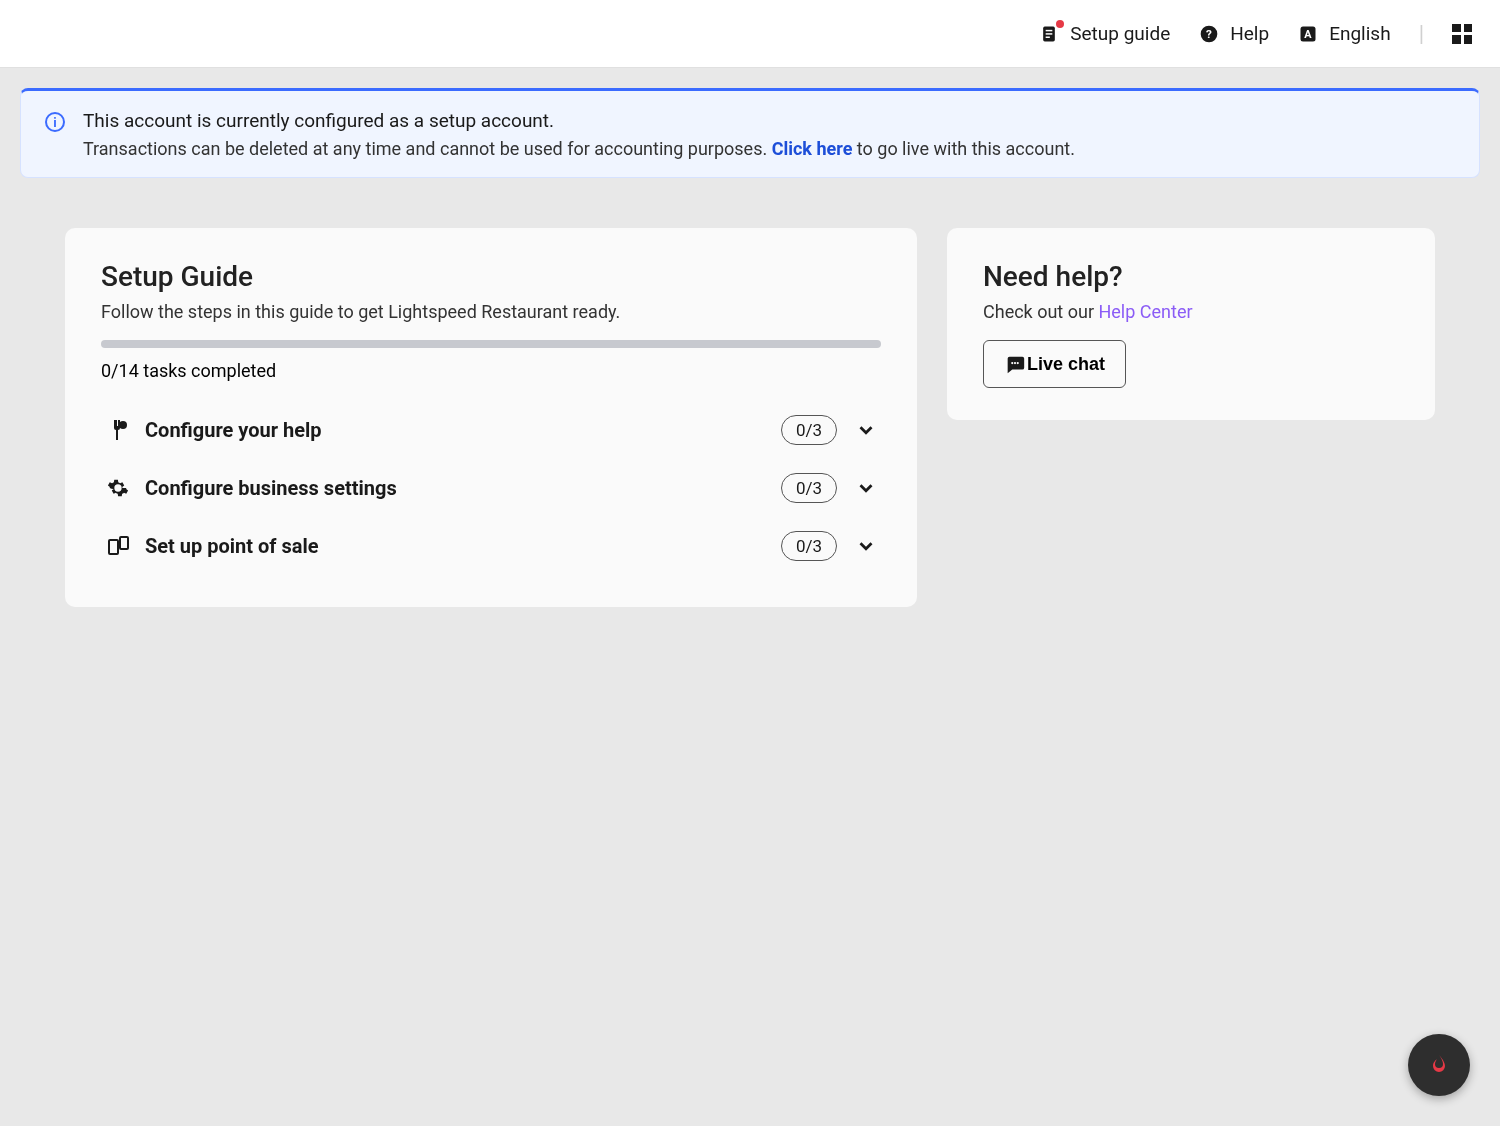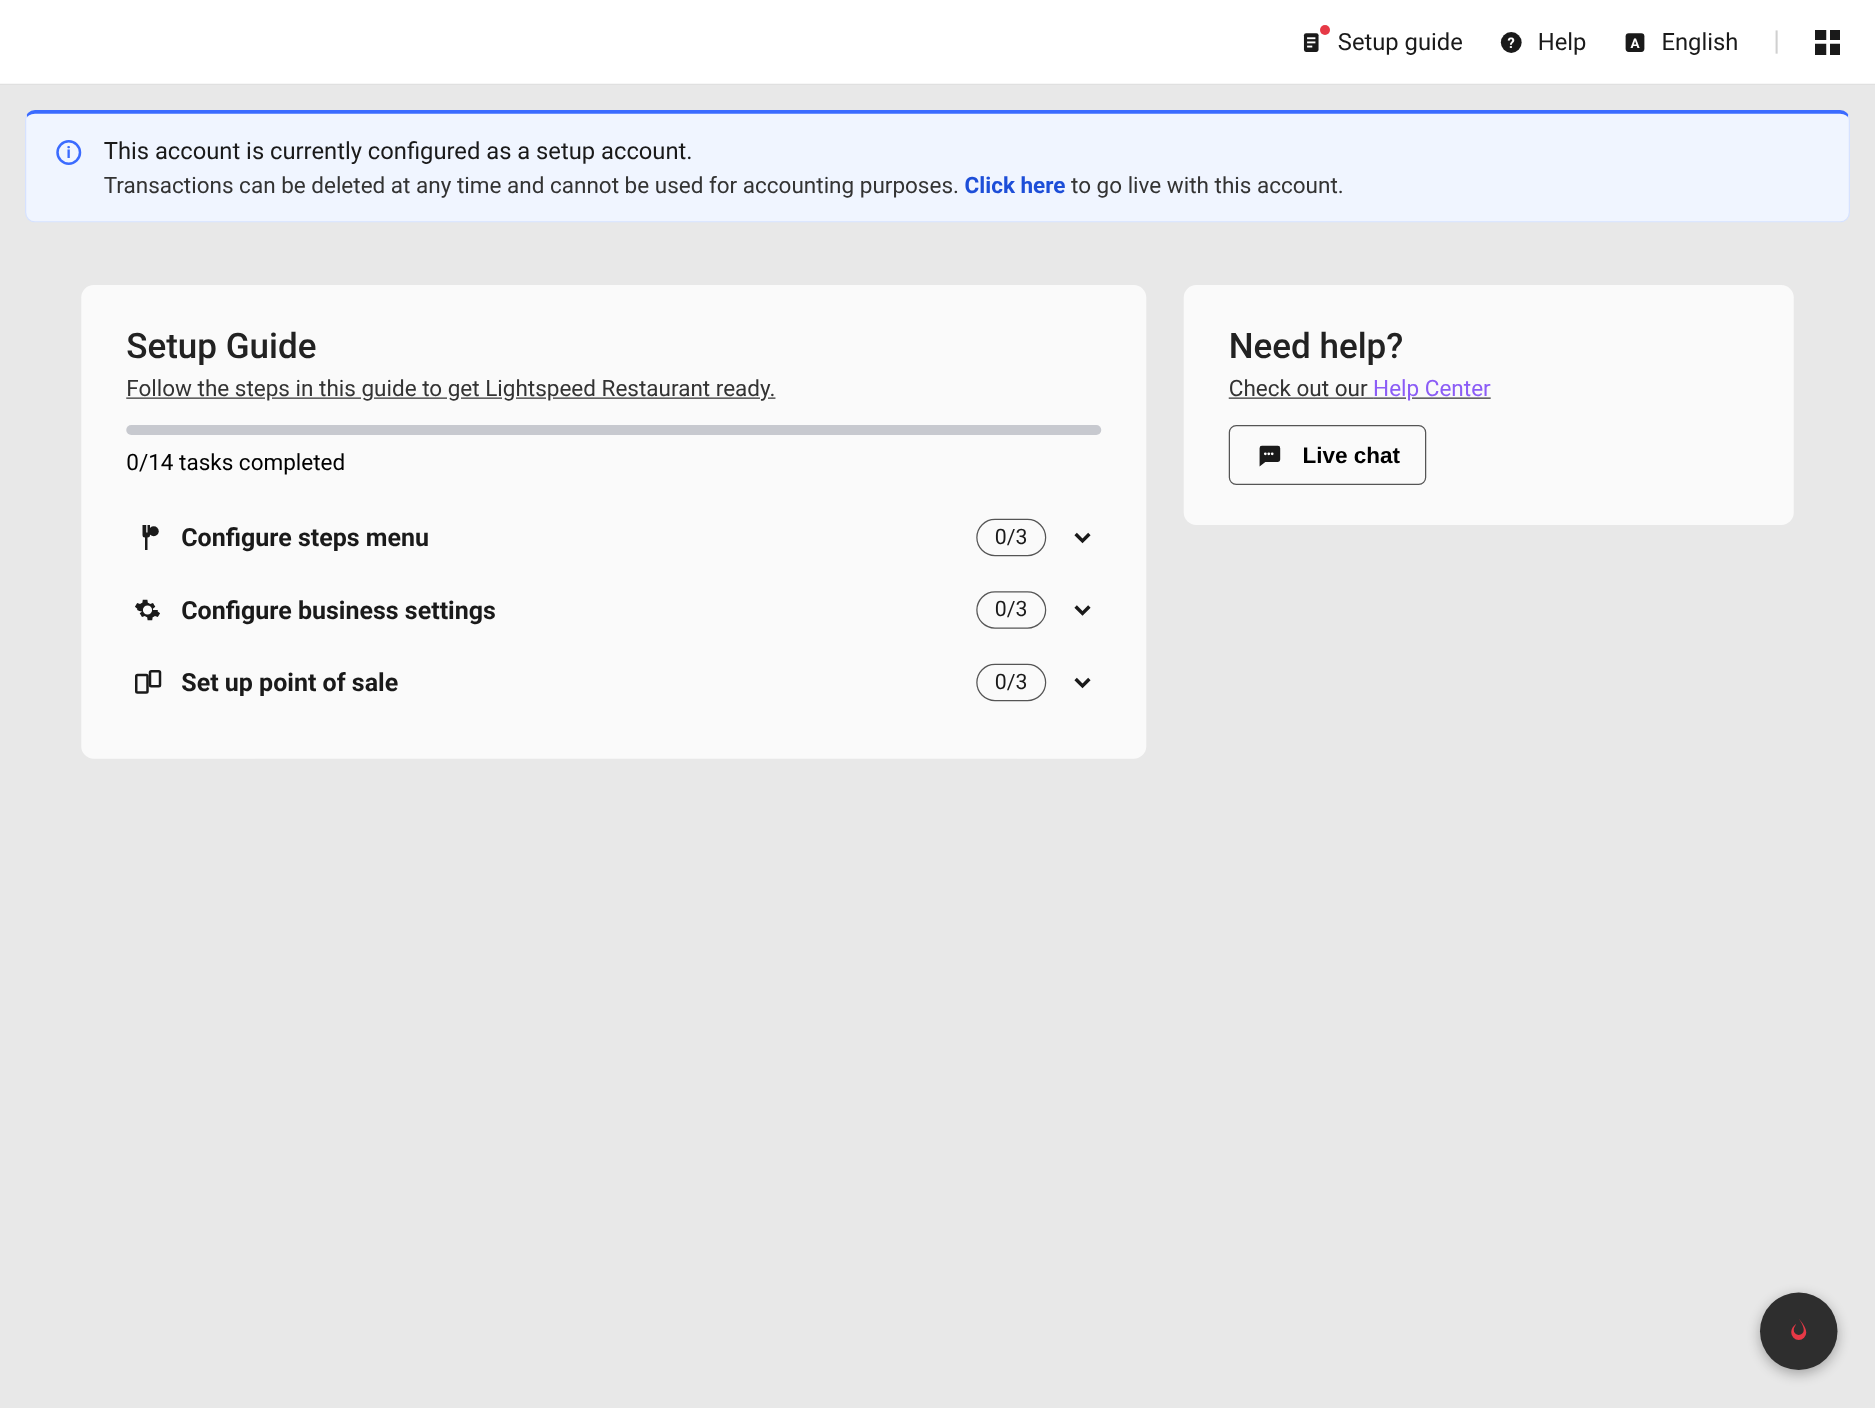--- a/index.html
+++ b/index.html
@@ -90,21 +90,20 @@
     .card-title {
       font-size: 28px;
       font-weight:500;
       margin-bottom: 8px;
       color:#222;
     }
     .card-sub {
       font-size:18px;
       color:#333;
       margin-bottom: 18px;
-      text-decoration: underline;
     }
     .card.side .card-sub a { color:#8b5cf6; text-decoration:none; }
 
     .progress-bar {
       height:8px;
       background:#c7c9cf;
       border-radius:4px;
       margin-bottom:12px;
     }
     .progress-text {
@@ -136,21 +135,21 @@
       margin-right:18px;
       text-align:center;
     }
     .task-chevron {
       width:22px; height:22px;
     }
 
     .live-chat-btn {
       display:inline-flex;
       align-items:center;
-      gap:16px;
+      gap:1px;
       border:1.5px solid #555;
       border-radius:6px;
       padding: 12px 20px;
       font-weight:700;
       font-size:18px;
       cursor:pointer;
       background:transparent;
     }
     .chat-icon { width:22px; height:22px; }
 
@@ -234,21 +233,21 @@
       <div class="progress-bar"></div>
       <div class="progress-text">0/14 tasks completed</div>
 
       <div class="task-row">
         <span class="task-icon">
           <svg viewBox="0 0 24 24" width="24" height="24" fill="#1a1a1a">
               <path d="M8 2v8a2 2 0 0 0 2 2v10h2V12a2 2 0 0 0 2-2V2h-2v6h-1V2h-2v6H9V2H8z"></path>
               <circle cx="17" cy="7" r="4"></circle>
             </svg>
         </span>
-        <span class="task-label">Configure steps menu</span>
+        <span class="task-label">Configure your help</span>
         <span class="task-badge">0/3</span>
         <span class="task-chevron">
           <svg viewBox="0 0 24 24" width="22" height="22" fill="none" stroke="#1a1a1a" stroke-width="3">
               <polyline points="6 9 12 15 18 9"></polyline>
             </svg>
         </span>
       </div>
 
       <div class="task-row">
         <span class="task-icon">

